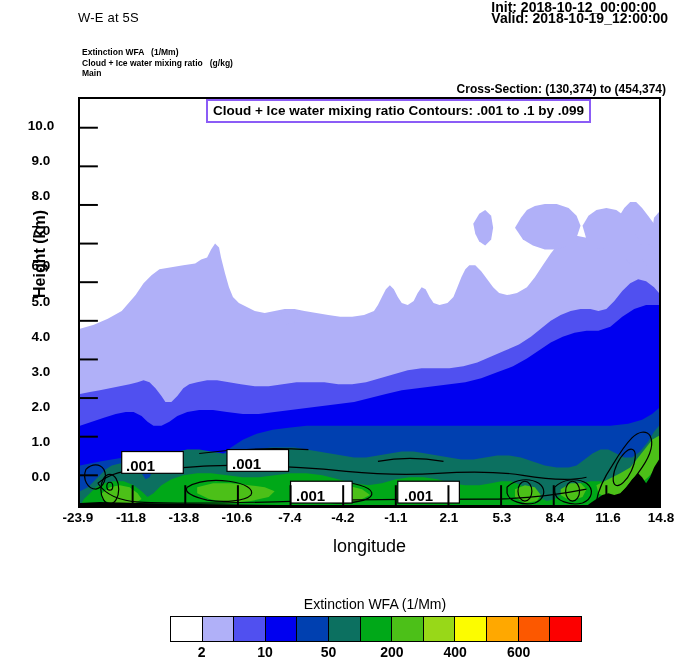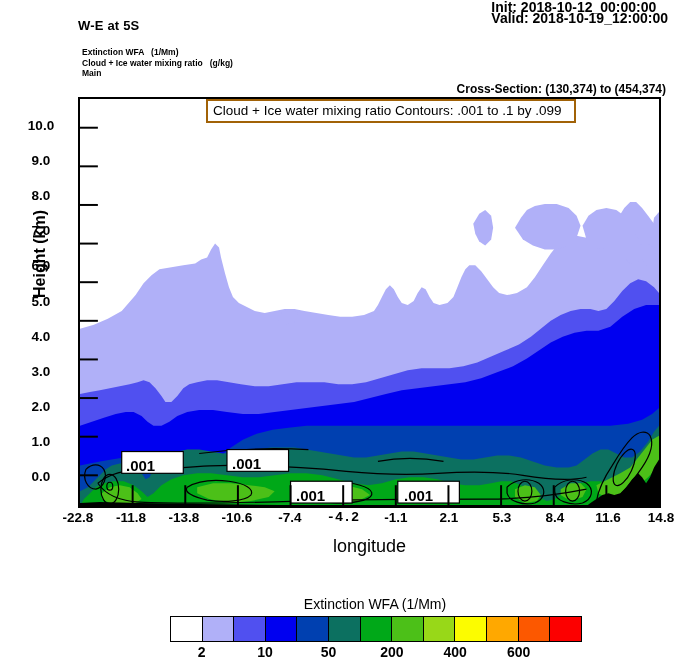--- a/index.html
+++ b/index.html
@@ -12,23 +12,23 @@
     height: 667px;
     position: relative;
     font-family: "Liberation Sans", sans-serif;
     color: #000000;
     overflow: hidden;
   }
   .abs { position: absolute; }
 
   
   #main-title {
-    left: 78px; top: 18px;
+    left: 78px; top: 10px;
     font-size: 13px;
-    font-weight: bold;
+    font-weight: normal;
     letter-spacing: 0.2px;
   }
   #init-valid {
     right: 6px; top: 2px;
     font-size: 14px;
     font-weight: bold;
     line-height: 10.5px;
   }
   #field-desc {
     left: 82px; top: 47px;
@@ -51,25 +51,25 @@
     border: 2px solid #000;
     box-sizing: border-box;
     overflow: hidden;
     background: #ffffff;
   }
   #plot-canvas { display:block; width:100%; height:100%; }
 
   
   #contour-title-box {
     left: 206px; top: 99px;
-    padding: 2px 12px 3px 5px;
-    border: 2px solid #a16207;
+    padding: 2px 5px 3px 5px;
+    border: 2px solid #8b5cf6;
     background: #ffffff;
     font-size: 13.5px;
-    font-weight: normal;
+    font-weight: bold;
     line-height: 15px;
     white-space: nowrap;
   }
 
   
   .ytick-label {
     right: 0;
     width: 62px;
     text-align: center;
     font-size: 13.5px;
@@ -326,26 +326,26 @@
     <div class="abs ytick-label" style="top: 204.5px;">5.0</div>
     <div class="abs ytick-label" style="top: 239.6px;">4.0</div>
     <div class="abs ytick-label" style="top: 274.7px;">3.0</div>
     <div class="abs ytick-label" style="top: 309.8px;">2.0</div>
     <div class="abs ytick-label" style="top: 344.9px;">1.0</div>
     <div class="abs ytick-label" style="top: 380px;">0.0</div>
   </div>
 <div class="abs" id="ylabel">Height (km)</div>
 
 <div class="abs" id="xtick-wrap">
-    <div class="abs xtick-label" style="left: 0px;">-22.8</div>
+    <div class="abs xtick-label" style="left: 0px;">-23.9</div>
     <div class="abs xtick-label" style="left: 53px;">-11.8</div>
     <div class="abs xtick-label" style="left: 106px;">-13.8</div>
     <div class="abs xtick-label" style="left: 159px;">-10.6</div>
     <div class="abs xtick-label" style="left: 212px;">-7.4</div>
-    <div class="abs xtick-label" style="left: 265px; font-family: Liberation Mono, monospace;">-4.2</div>
+    <div class="abs xtick-label" style="left: 265px;">-4.2</div>
     <div class="abs xtick-label" style="left: 318px;">-1.1</div>
     <div class="abs xtick-label" style="left: 371px;">2.1</div>
     <div class="abs xtick-label" style="left: 424px;">5.3</div>
     <div class="abs xtick-label" style="left: 477px;">8.4</div>
     <div class="abs xtick-label" style="left: 530px;">11.6</div>
     <div class="abs xtick-label" style="left: 583px;">14.8</div>
   </div>
 <div class="abs" id="xlabel">longitude</div>
 
 <div class="abs" id="colorbar-title">Extinction WFA  (1/Mm)</div>

